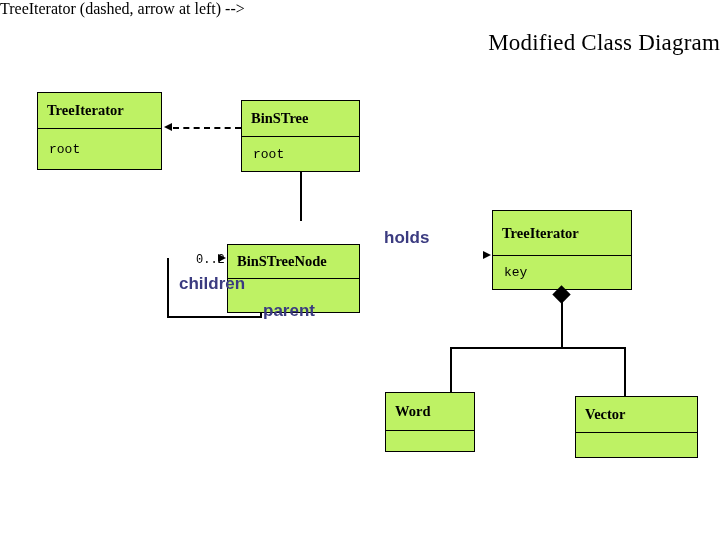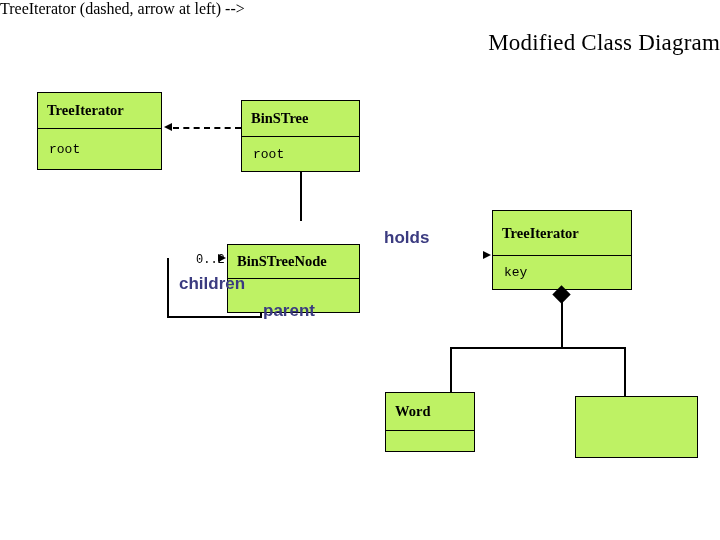--- a/index.html
+++ b/index.html
@@ -177,16 +177,17 @@
     <div class="cls-name" style="height:45px;">TreeIterator</div>
     <div class="cls-attrs" style="height:33px;">key</div>
   </div>
 
   <div class="uml-class" style="left:385px; top:392px; width:90px; height:60px;">
     <div class="cls-name" style="height:38px;">Word</div>
     <div class="cls-attrs" style="height:20px;"></div>
   </div>
 
   <div class="uml-class" style="left:575px; top:396px; width:123px; height:62px;">
+    <div class="cls-name" style="height:36px;">Vector</div>
     <div class="cls-attrs" style="height:24px;"></div>
   </div>
 
 </div>
 
 </body></html>

